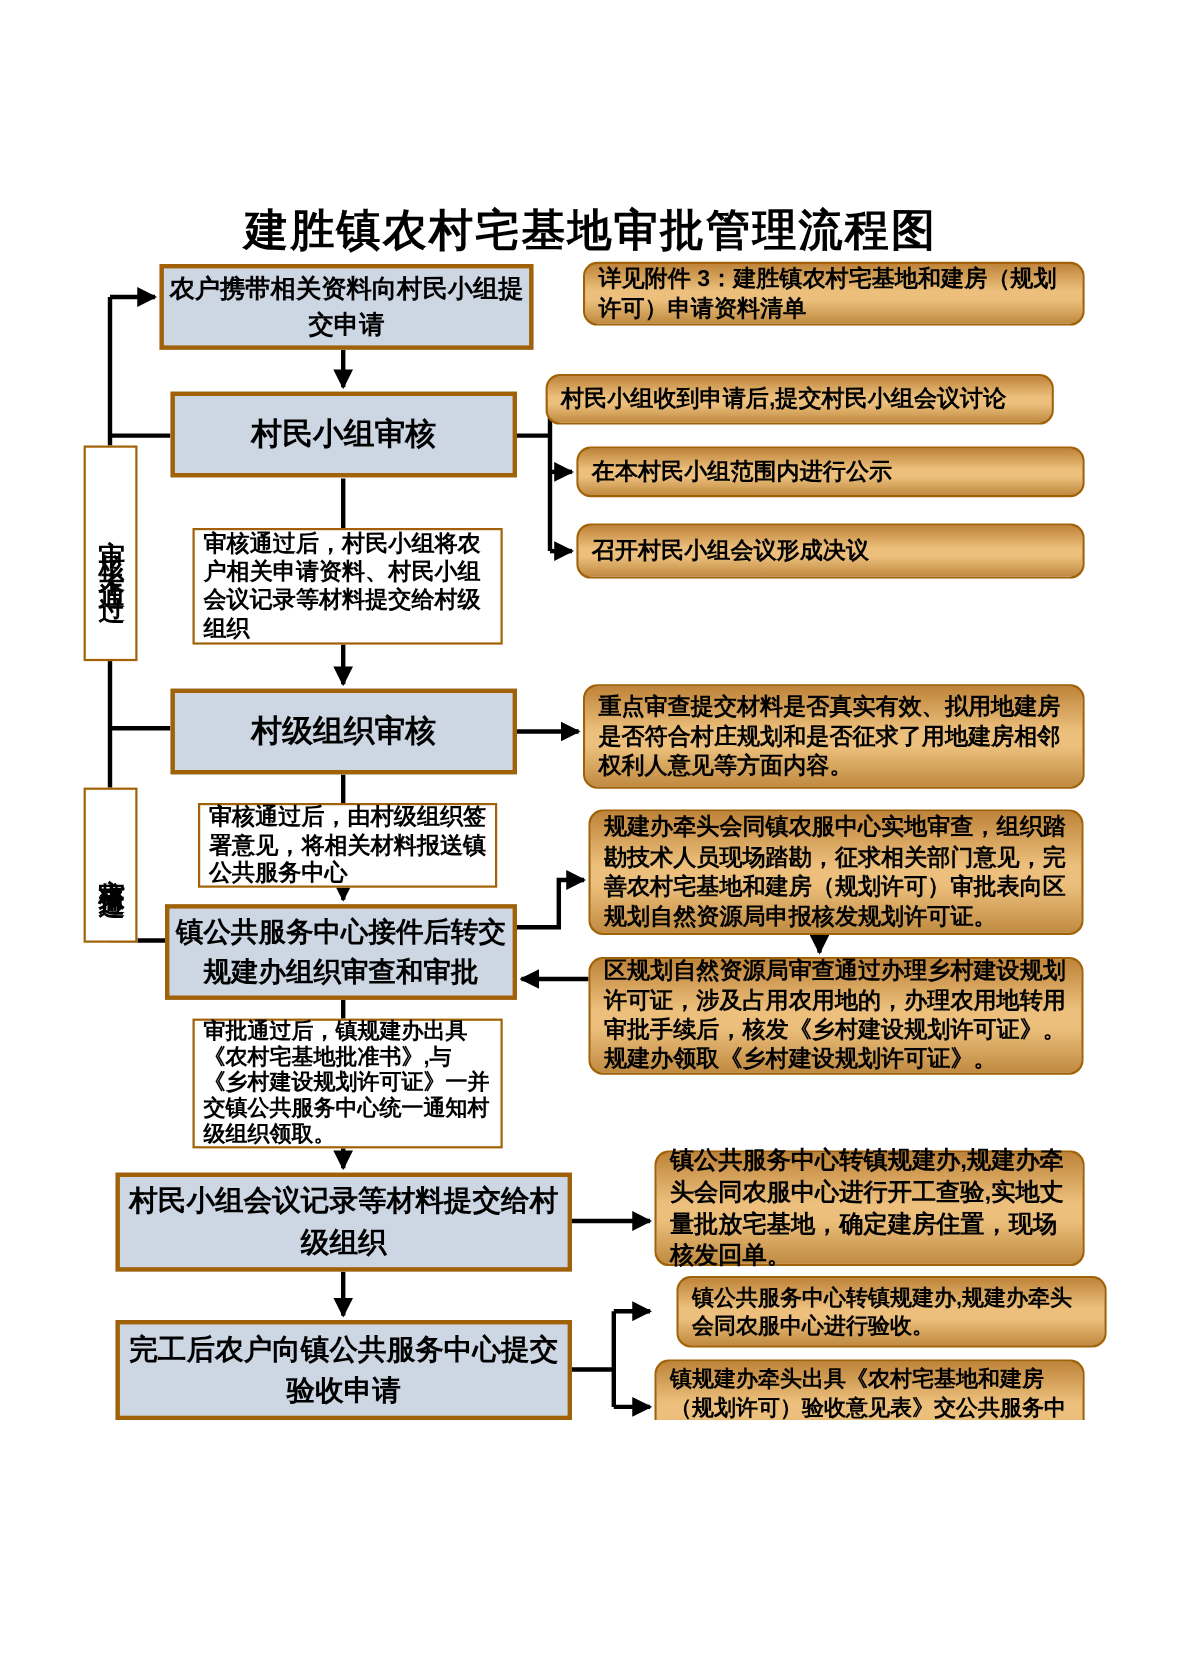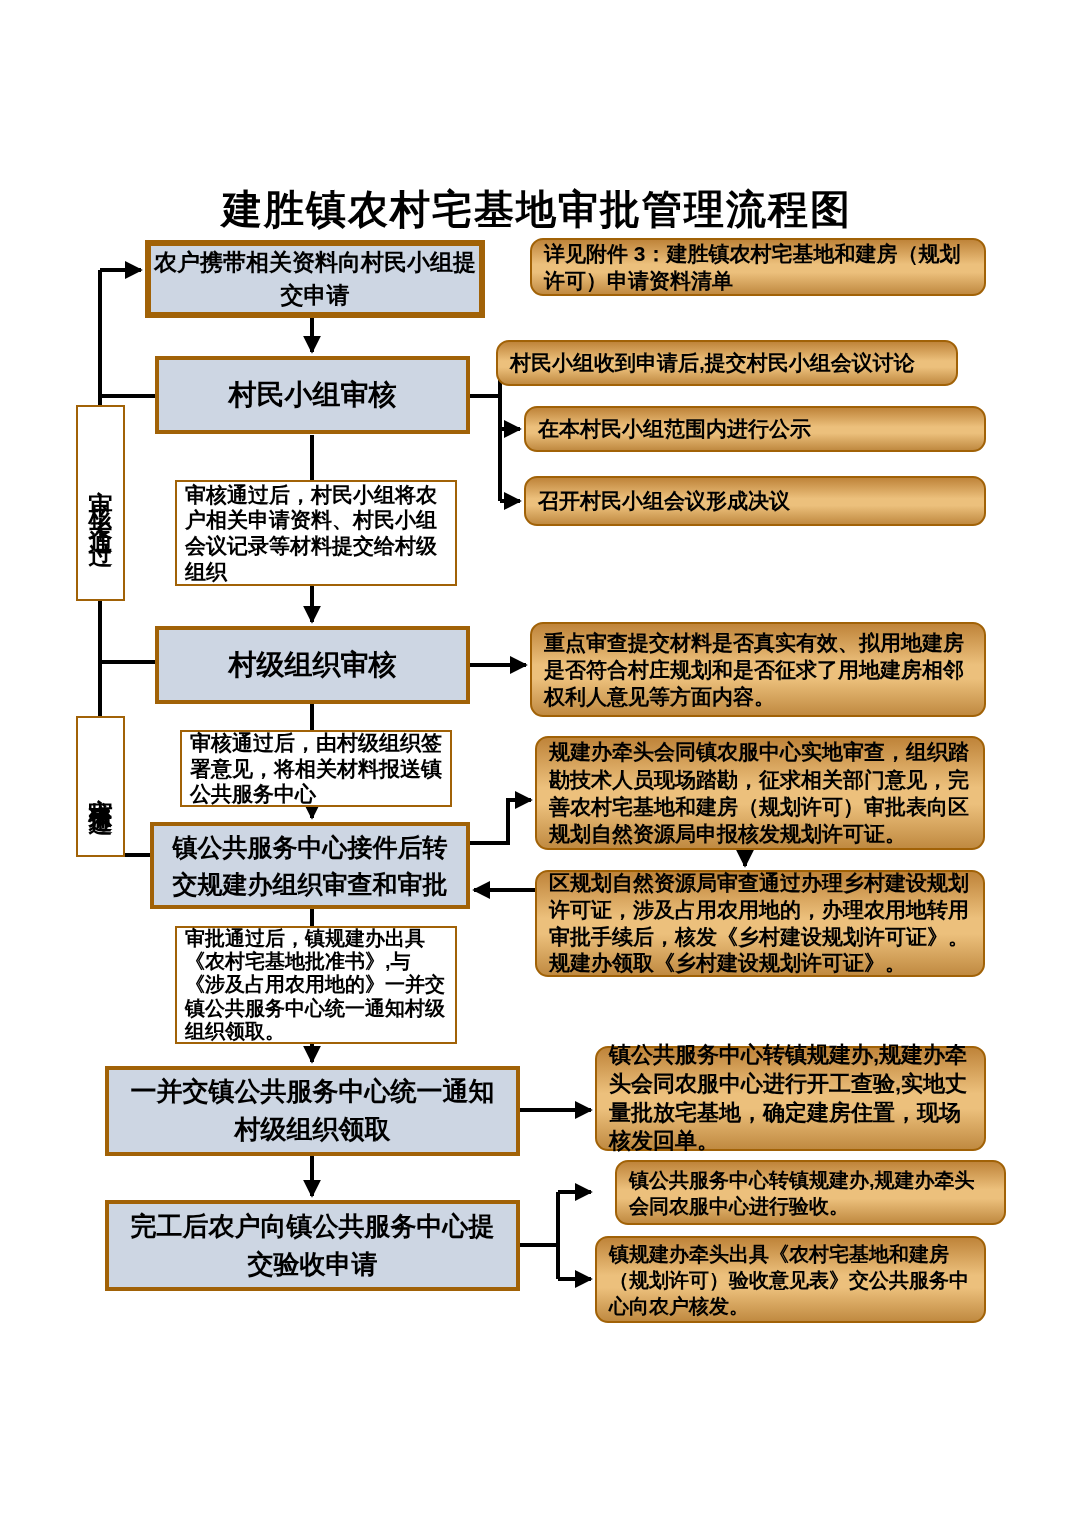--- a/index.html
+++ b/index.html
@@ -1,49 +1,49 @@
 <!DOCTYPE html>
 <html><head>
 <meta charset="utf-8">
 <style>
   * { box-sizing: border-box; }
   html, body { margin: 0; padding: 0; background: #ffffff; }
   #canvas {
     position: relative;
     width: 1074px;
-    height: 1520px;
+    height: 1291px;
     background: #ffffff;
     font-family: "Liberation Sans", sans-serif;
     color: #000;
     overflow: hidden;
   }
   .title {
     position: absolute;
     left: 0; top: 182px;
     width: 100%;
     text-align: center;
     font-family: "Liberation Serif", serif;
     font-weight: 900;
     font-size: 40px;
     letter-spacing: 2px;
   }
   .wires { position: absolute; left: 0; top: 0; }
   .box {
     position: absolute;
-    border: 6px solid #a16207;
+    border: 4px solid #a16207;
     display: flex;
     align-items: center;
     justify-content: center;
   }
   .process {
     background: #cdd6e3;
     font-weight: 700;
     text-align: center;
     line-height: 1.45;
-    padding: 0 12px;
+    padding: 0 0;
   }
   .thick { border-width: 4px; }
   .note {
     background: linear-gradient(180deg, #bf843a 0%, #ecc07c 45%, #ecc07c 60%, #c08a41 100%);
     border-width: 2px;
     font-weight: 700;
     text-align: left;
     line-height: 1.3;
     padding: 4px 12px;
     justify-content: flex-start;
@@ -116,23 +116,23 @@
   <div class="box process thick" style="left:155px; top:356px; width:315px; height:78px; font-size:28px;">村民小组审核</div>
 
   <div class="box plain" style="left:175px; top:480px; width:282px; height:106px; font-size:21px;">审核通过后，村民小组将农户相关申请资料、村民小组会议记录等材料提交给村级组织</div>
 
   <div class="box plain" style="left:180px; top:730px; width:272px; height:77px; font-size:21px;">审核通过后，由村级组织签署意见，将相关材料报送镇公共服务中心</div>
 
   <div class="box process thick" style="left:155px; top:626px; width:315px; height:78px; font-size:28px;">村级组织审核</div>
 
   <div class="box process thick" style="left:150px; top:822px; width:320px; height:87px; font-size:25px;">镇公共服务中心接件后转交规建办组织审查和审批</div>
 
-  <div class="box plain" style="left:175px; top:926px; width:282px; height:118px; font-size:20px; line-height:1.17;">审批通过后，镇规建办出具《农村宅基地批准书》,与《涉及占用农用地的》一并交镇公共服务中心统一通知村级组织领取。</div>
+  <div class="box plain" style="left:175px; top:926px; width:282px; height:118px; font-size:20px; line-height:1.17;">审批通过后，镇规建办出具《农村宅基地批准书》,与《乡村建设规划许可证》一并交镇公共服务中心统一通知村级组织领取。</div>
 
-  <div class="box process thick" style="left:105px; top:1066px; width:415px; height:90px; font-size:26px;">一并交镇公共服务中心统一通知村级组织领取</div>
+  <div class="box process thick" style="left:105px; top:1066px; width:415px; height:90px; font-size:26px;">村民小组会议记录等材料提交给村级组织</div>
 
   <div class="box process thick" style="left:105px; top:1200px; width:415px; height:91px; font-size:26px;">完工后农户向镇公共服务中心提交验收申请</div>
 
   <div class="box vlabel vl-tall" style="left:76px; top:405px; width:49px; height:196px;">审核未通过</div>
 
   <div class="box vlabel vl-short" style="left:76px; top:716px; width:49px; height:141px;">审核未通过</div>
 
   <div class="box note" style="left:530px; top:238px; width:456px; height:58px; font-size:21px;">详见附件 3：建胜镇农村宅基地和建房（规划许可）申请资料清单</div>
 
   <div class="box note" style="left:496px; top:340px; width:462px; height:46px; font-size:21px;">村民小组收到申请后,提交村民小组会议讨论</div>

